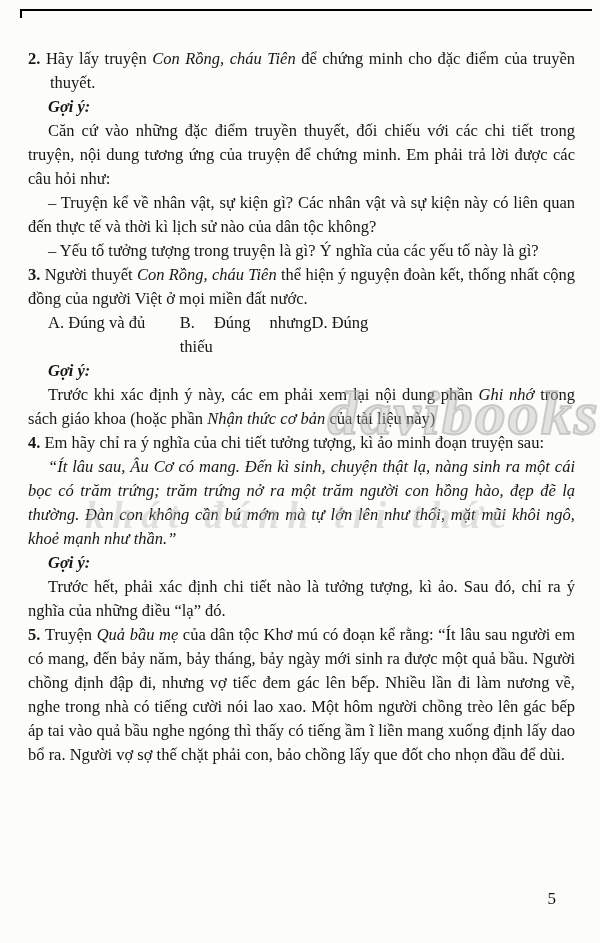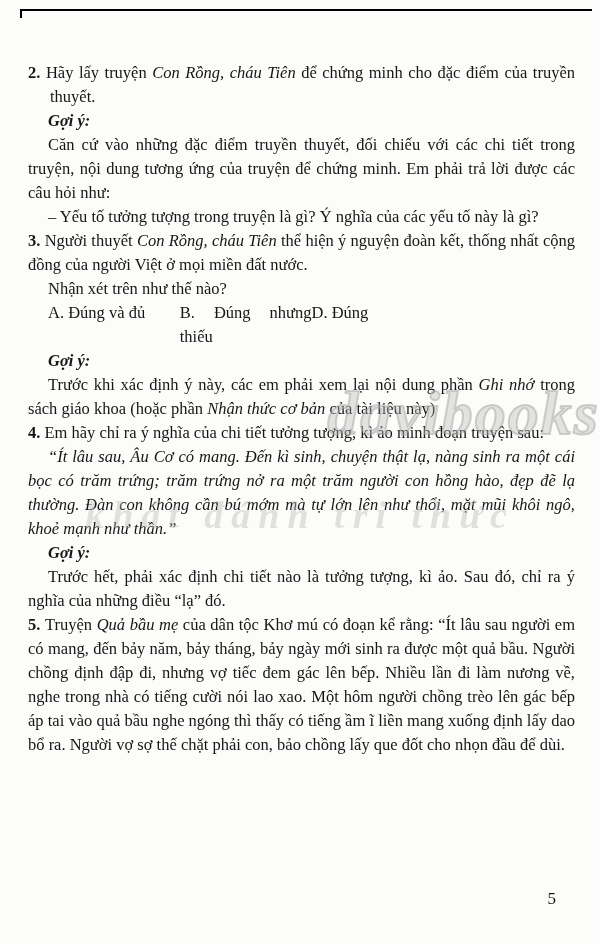--- a/index.html
+++ b/index.html
@@ -6,21 +6,21 @@
   html,body { width:600px; height:943px; }
   body { background:#e9e9e9; font-family:"Liberation Serif", serif; }
   .page {
     position:relative; width:600px; height:943px;
     background:#fcfcfa; overflow:hidden; color:#161616;
   }
   .top-rule { position:absolute; top:9px; left:20px; width:572px; height:2px; background:#000; }
   .top-rule-tick { position:absolute; top:9px; left:20px; width:2px; height:9px; background:#000; }
 
   .content {
-    position:absolute; top:61px; left:28px; width:547px;
+    position:absolute; top:47px; left:28px; width:547px;
     font-size:16.5px; line-height:24px; text-align:justify; z-index:2;
   }
   .para { margin:0; }
   .ind  { text-indent:20px; }
   .hang { padding-left:22px; text-indent:-22px; }
   .flush { text-indent:0; }
   .it { font-style:italic; }
   .bd { font-weight:bold; }
   .options { display:grid; grid-template-columns:1fr 1fr 1fr 1fr; padding-left:20px; }
   .option { line-height:24px; }
@@ -49,23 +49,23 @@
   <div class="top-rule"></div>
   <div class="top-rule-tick"></div>
 
   <div class="watermark">davibooks</div>
   <div class="watermark-sub">khát đánh tri thức</div>
 
   <div class="content">
       <p class="para hang"><span class="bd">2. </span><span>Hãy lấy truyện </span><span class="it">Con Rồng, cháu Tiên</span><span> để chứng minh cho đặc điểm của truyền thuyết.</span></p>
       <p class="para ind"><span class="it bd">Gợi ý:</span></p>
       <p class="para ind"><span>Căn cứ vào những đặc điểm truyền thuyết, đối chiếu với các chi tiết trong truyện, nội dung tương ứng của truyện để chứng minh. Em phải trả lời được các câu hỏi như:</span></p>
+      <p class="para ind"><span>– Truyện kể về nhân vật, sự kiện gì? Các nhân vật và sự kiện này có liên quan đến thực tế và thời kì lịch sử nào của dân tộc không?</span></p>
       <p class="para ind"><span>– Yếu tố tưởng tượng trong truyện là gì? Ý nghĩa của các yếu tố này là gì?</span></p>
       <p class="para flush"><span class="bd">3. </span><span>Người thuyết </span><span class="it">Con Rồng, cháu Tiên</span><span> thể hiện ý nguyện đoàn kết, thống nhất cộng đồng của người Việt ở mọi miền đất nước.</span></p>
-      <p class="para ind"><span>Nhận xét trên như thế nào?</span></p>
       <div class="options">
         <div class="option">A. Đúng và đủ</div>
         <div class="option">B. Đúng nhưng thiếu</div>
         <div class="option">D. Đúng</div>
       </div>
       <p class="para ind"><span class="it bd">Gợi ý:</span></p>
       <p class="para ind"><span>Trước khi xác định ý này, các em phải xem lại nội dung phần </span><span class="it">Ghi nhớ</span><span> trong sách giáo khoa (hoặc phần </span><span class="it">Nhận thức cơ bản</span><span> của tài liệu này)</span></p>
       <p class="para flush"><span class="bd">4. </span><span>Em hãy chỉ ra ý nghĩa của chi tiết tưởng tượng, kì ảo minh đoạn truyện sau:</span></p>
       <p class="para ind"><span class="it">“Ít lâu sau, Âu Cơ có mang. Đến kì sinh, chuyện thật lạ, nàng sinh ra một cái bọc có trăm trứng; trăm trứng nở ra một trăm người con hồng hào, đẹp đẽ lạ thường. Đàn con không cần bú mớm mà tự lớn lên như thổi, mặt mũi khôi ngô, khoẻ mạnh như thần.”</span></p>
       <p class="para ind"><span class="it bd">Gợi ý:</span></p>

